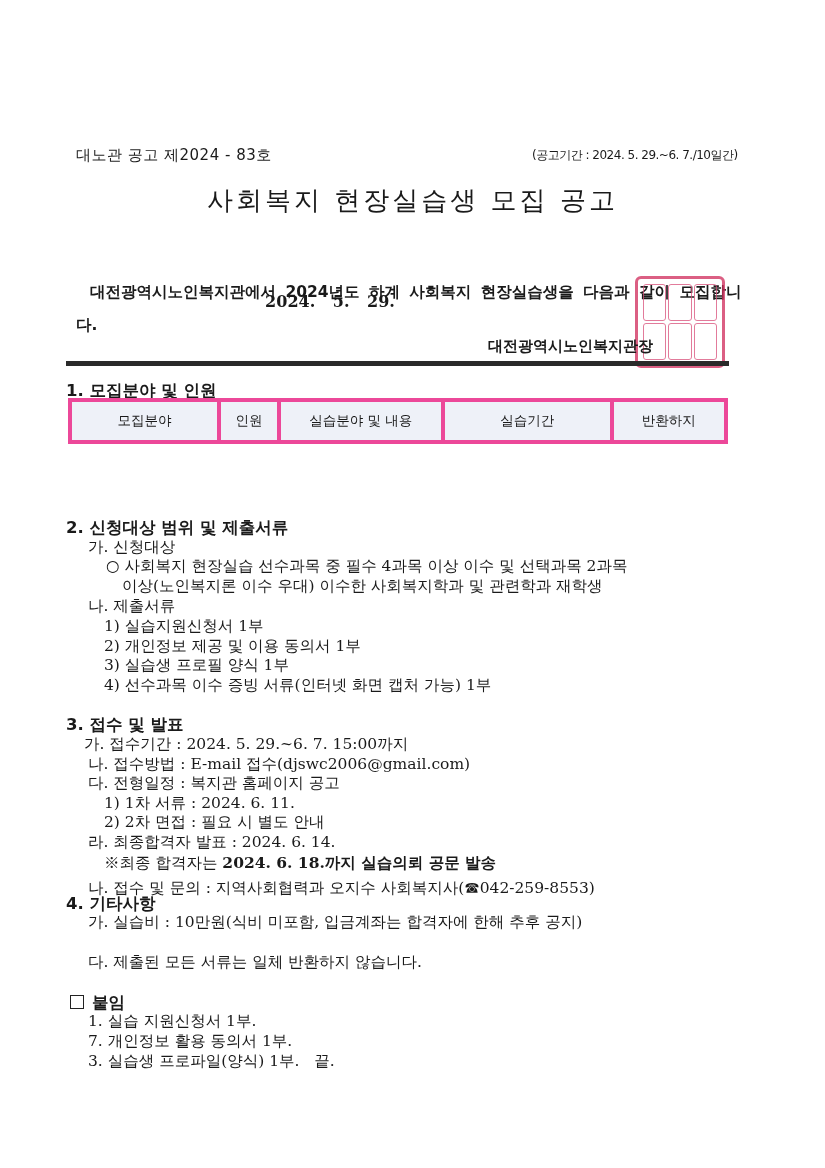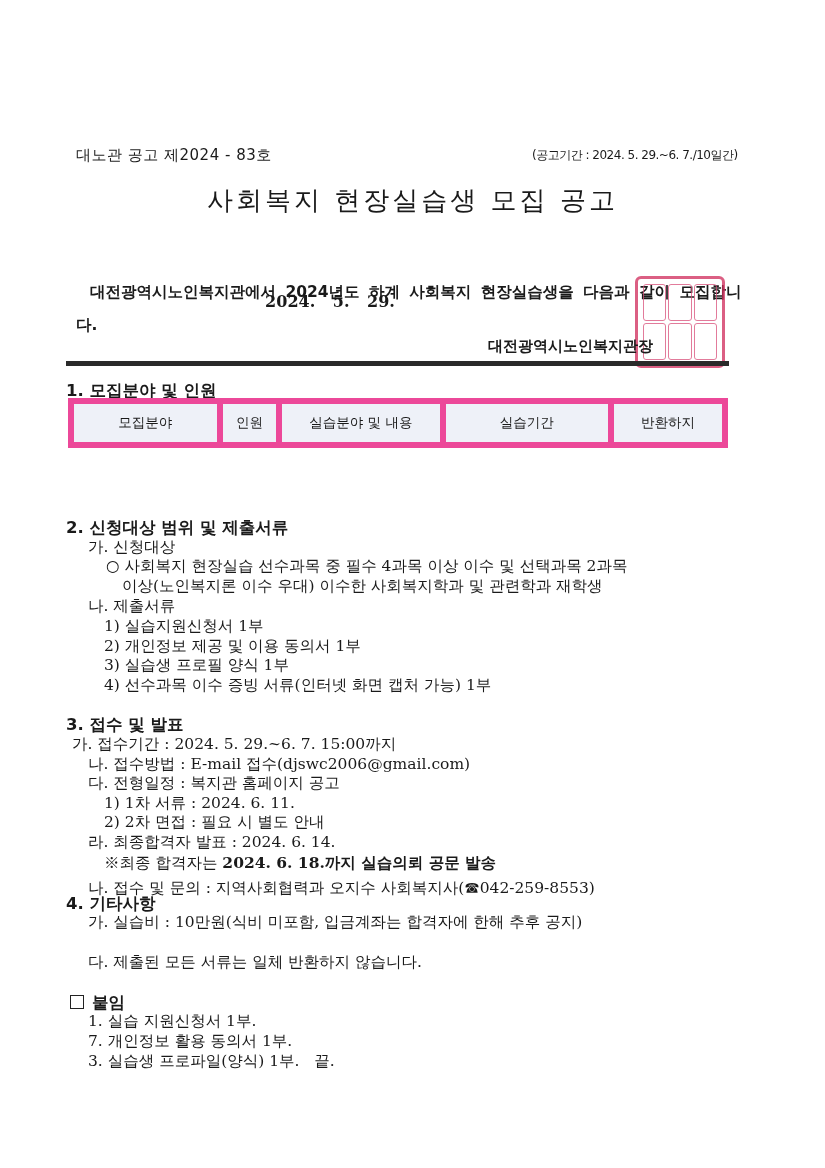--- a/index.html
+++ b/index.html
@@ -13,21 +13,21 @@
   .date { left: 0; width: 660px; top: 292px; text-align: center; font-size: 16px; font-weight: bold; word-spacing: 12px; }
   .signer { left: 488px; top: 337px; font-size: 15px; font-weight: bold; font-family: "DejaVu Sans", sans-serif; }
   .rule { left: 66px; top: 361px; width: 663px; height: 5px; background: #2a2a2a; }
   .seal { left: 635px; top: 276px; width: 90px; height: 92px; border: 3px solid #d02a5a; border-radius: 6px;
           box-sizing: border-box; opacity: 0.75; display: grid; grid-template-columns: 1fr 1fr 1fr; gap: 2px; padding: 5px; }
   .seal span { border: 1.5px solid #d9507a; border-radius: 3px; }
   .h1 { font-size: 16.5px; font-weight: bold; font-family: "DejaVu Sans", sans-serif; }
   .sec1 { left: 66px; top: 380px; }
   table.recruit { position: absolute; left: 68px; top: 398px; width: 660px; border-collapse: collapse;
                   font-family: "DejaVu Sans", sans-serif; font-size: 13.5px; }
-  table.recruit th, table.recruit td { border: 6px solid #ec4899; text-align: center; padding: 0; }
+  table.recruit th, table.recruit td { border: 4px solid #ec4899; text-align: center; padding: 0; }
   table.recruit { border-top: 2px solid #333; border-bottom: 2px solid #333; }
   table.recruit th { background: #eef1f8; height: 38px; font-weight: normal; }
   table.recruit td { height: 56px; line-height: 19px; }
   .body { font-size: 15.5px; line-height: 19.5px; font-family: "DejaVu Serif", serif; }
   .line { position: absolute; white-space: nowrap; }
   .ul { font-weight: bold; }
   .attach-box { display: inline-block; width: 12px; height: 12px; border: 1.5px solid #222; margin-right: 8px; vertical-align: -1px; }
 </style>
 </head>
 <body>
@@ -75,21 +75,21 @@
   <div class="line" style="left:122px; top:577px;">이상(노인복지론 이수 우대) 이수한 사회복지학과 및 관련학과 재학생</div>
   <div class="line" style="left:88px; top:597px;">나. 제출서류</div>
   <div class="line" style="left:104px; top:617px;">1) 실습지원신청서 1부</div>
   <div class="line" style="left:104px; top:637px;">2) 개인정보 제공 및 이용 동의서 1부</div>
   <div class="line" style="left:104px; top:656px;">3) 실습생 프로필 양식 1부</div>
   <div class="line" style="left:104px; top:676px;text-align:right;">4) 선수과목 이수 증빙 서류(인터넷 화면 캡처 가능) 1부</div>
 </div>
 
 <div class="abs h1" style="left:66px; top:714px;">3. 접수 및 발표</div>
 <div class="body">
-  <div class="line" style="left:72px; top:735px;text-align:right;">가. 접수기간 : 2024. 5. 29.~6. 7. 15:00까지</div>
+  <div class="line" style="left:84px; top:735px;text-align:right;">가. 접수기간 : 2024. 5. 29.~6. 7. 15:00까지</div>
   <div class="line" style="left:88px; top:755px;">나. 접수방법 : E-mail 접수(djswc2006@gmail.com)</div>
   <div class="line" style="left:88px; top:774px;">다. 전형일정 : 복지관 홈페이지 공고</div>
   <div class="line" style="left:104px; top:794px;">1) 1차 서류 : 2024. 6. 11.</div>
   <div class="line" style="left:104px; top:813px;">2) 2차 면접 : 필요 시 별도 안내</div>
   <div class="line" style="left:88px; top:833px;">라. 최종합격자 발표 : 2024. 6. 14.</div>
   <div class="line" style="left:104px; top:853px;">
     <span>※최종 합격자는 </span><span class="ul">2024. 6. 18.까지 실습의뢰 공문 발송</span>
   </div>
 </div>
 

